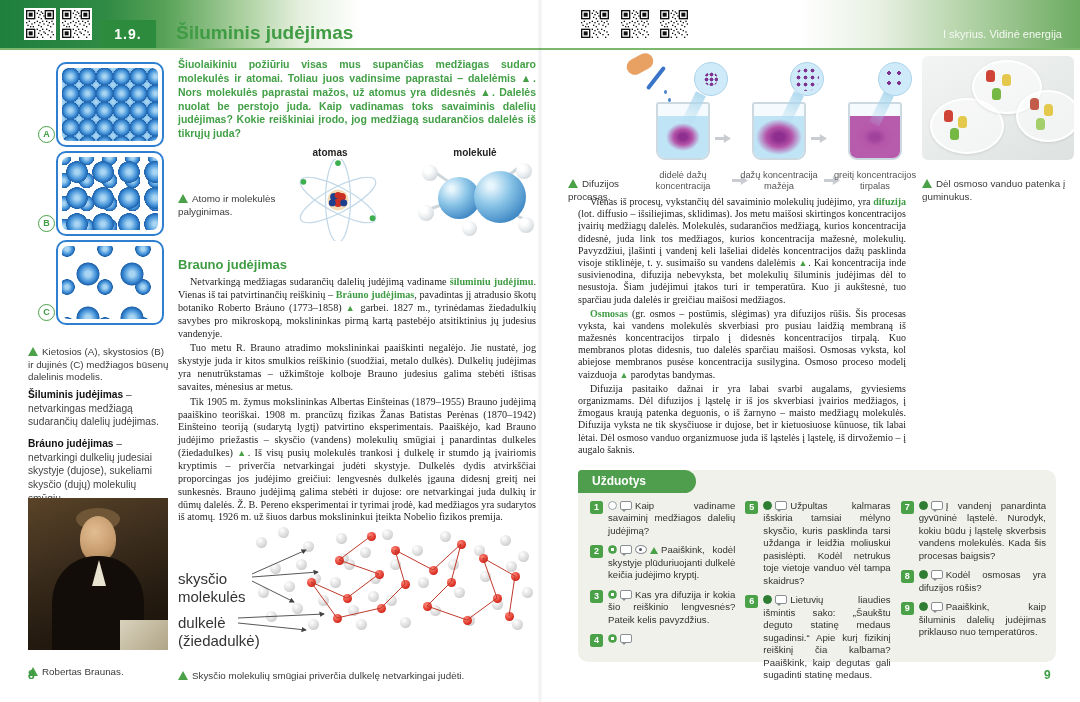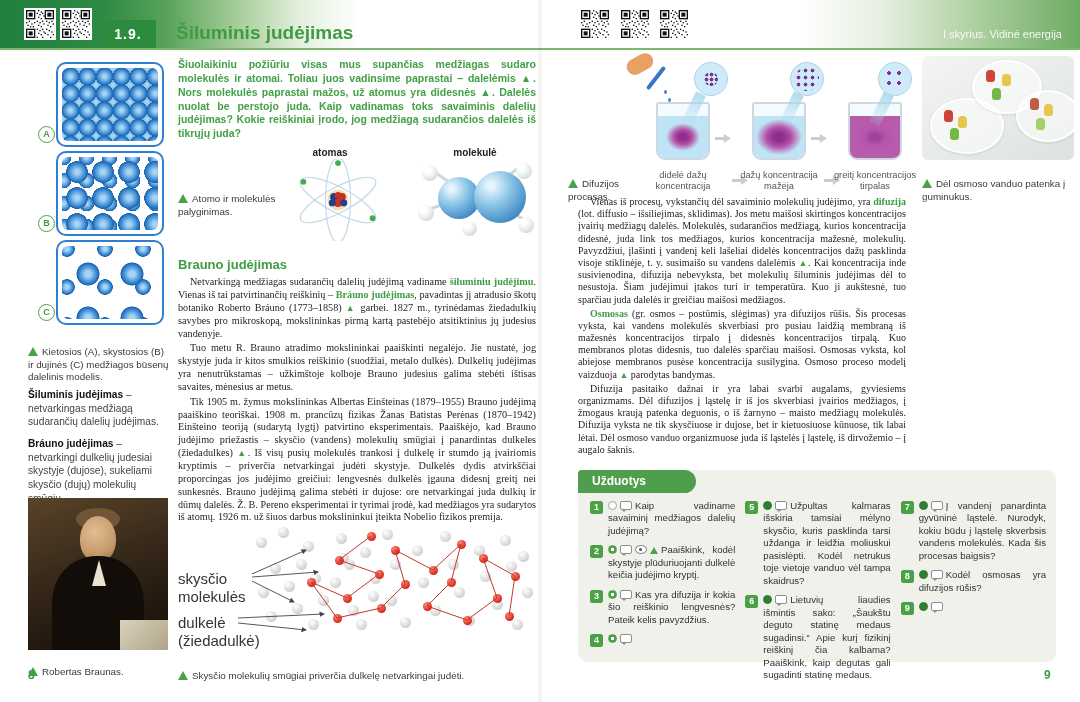--- a/index.html
+++ b/index.html
@@ -480,19 +480,19 @@
         <div class="task"><span class="tnum">3</span><span class="ticons"><span class="ticon circle-half"></span><span class="ticon speech-bubble"></span></span><span>Kas yra difuzija ir kokia šio reiškinio lengvesnės? Pateik kelis pavyzdžius.</span></div>
         <div class="task"><span class="tnum">4</span><span class="ticons"><span class="ticon circle-half"></span><span class="ticon speech-bubble"></span></span></div>
       </div>
       <div class="tcol">
         <div class="task"><span class="tnum">5</span><span class="ticons"><span class="ticon circle-filled"></span><span class="ticon speech-bubble"></span></span><span>Užpultas kalmaras išskiria tamsiai mėlyno skysčio, kuris pasklinda tarsi uždanga ir leidžia moliuskui pasislėpti. Kodėl netrukus toje vietoje vanduo vėl tampa skaidrus?</span></div>
         <div class="task"><span class="tnum">6</span><span class="ticons"><span class="ticon circle-filled"></span><span class="ticon speech-bubble"></span></span><span>Lietuvių liaudies išmintis sako: „Šaukštu deguto statinę medaus sugadinsi.“ Apie kurį fizikinį reiškinį čia kalbama? Paaiškink, kaip degutas gali sugadinti statinę medaus.</span></div>
       </div>
       <div class="tcol">
         <div class="task"><span class="tnum">7</span><span class="ticons"><span class="ticon circle-filled"></span><span class="ticon speech-bubble"></span></span><span>Į vandenį panardinta gyvūninė ląstelė. Nurodyk, kokiu būdu į ląstelę skverbsis vandens molekulės. Kada šis procesas baigsis?</span></div>
         <div class="task"><span class="tnum">8</span><span class="ticons"><span class="ticon circle-filled"></span><span class="ticon speech-bubble"></span></span><span>Kodėl osmosas yra difuzijos rūšis?</span></div>
-        <div class="task"><span class="tnum">9</span><span class="ticons"><span class="ticon circle-filled"></span><span class="ticon speech-bubble"></span></span></div>
+        <div class="task"><span class="tnum">9</span><span class="ticons"><span class="ticon circle-filled"></span><span class="ticon speech-bubble"></span></span><span>Paaiškink, kaip šiluminis dalelių judėjimas priklauso nuo temperatūros.</span></div>
       </div>
     </div>
   </div>
 
   <div class="pagenum" style="left:1044px">9</div>
 </div>
 
 </body></html>

